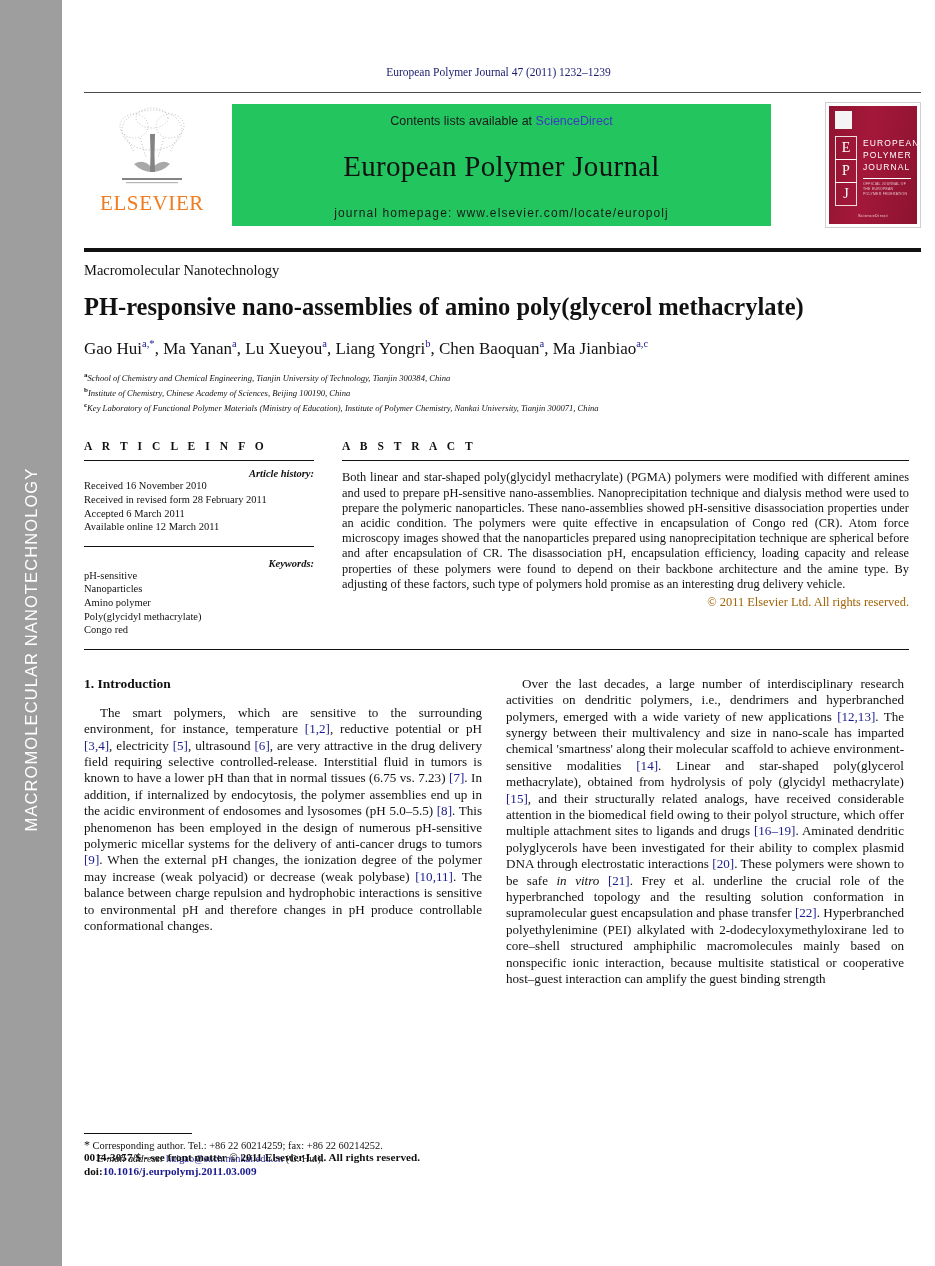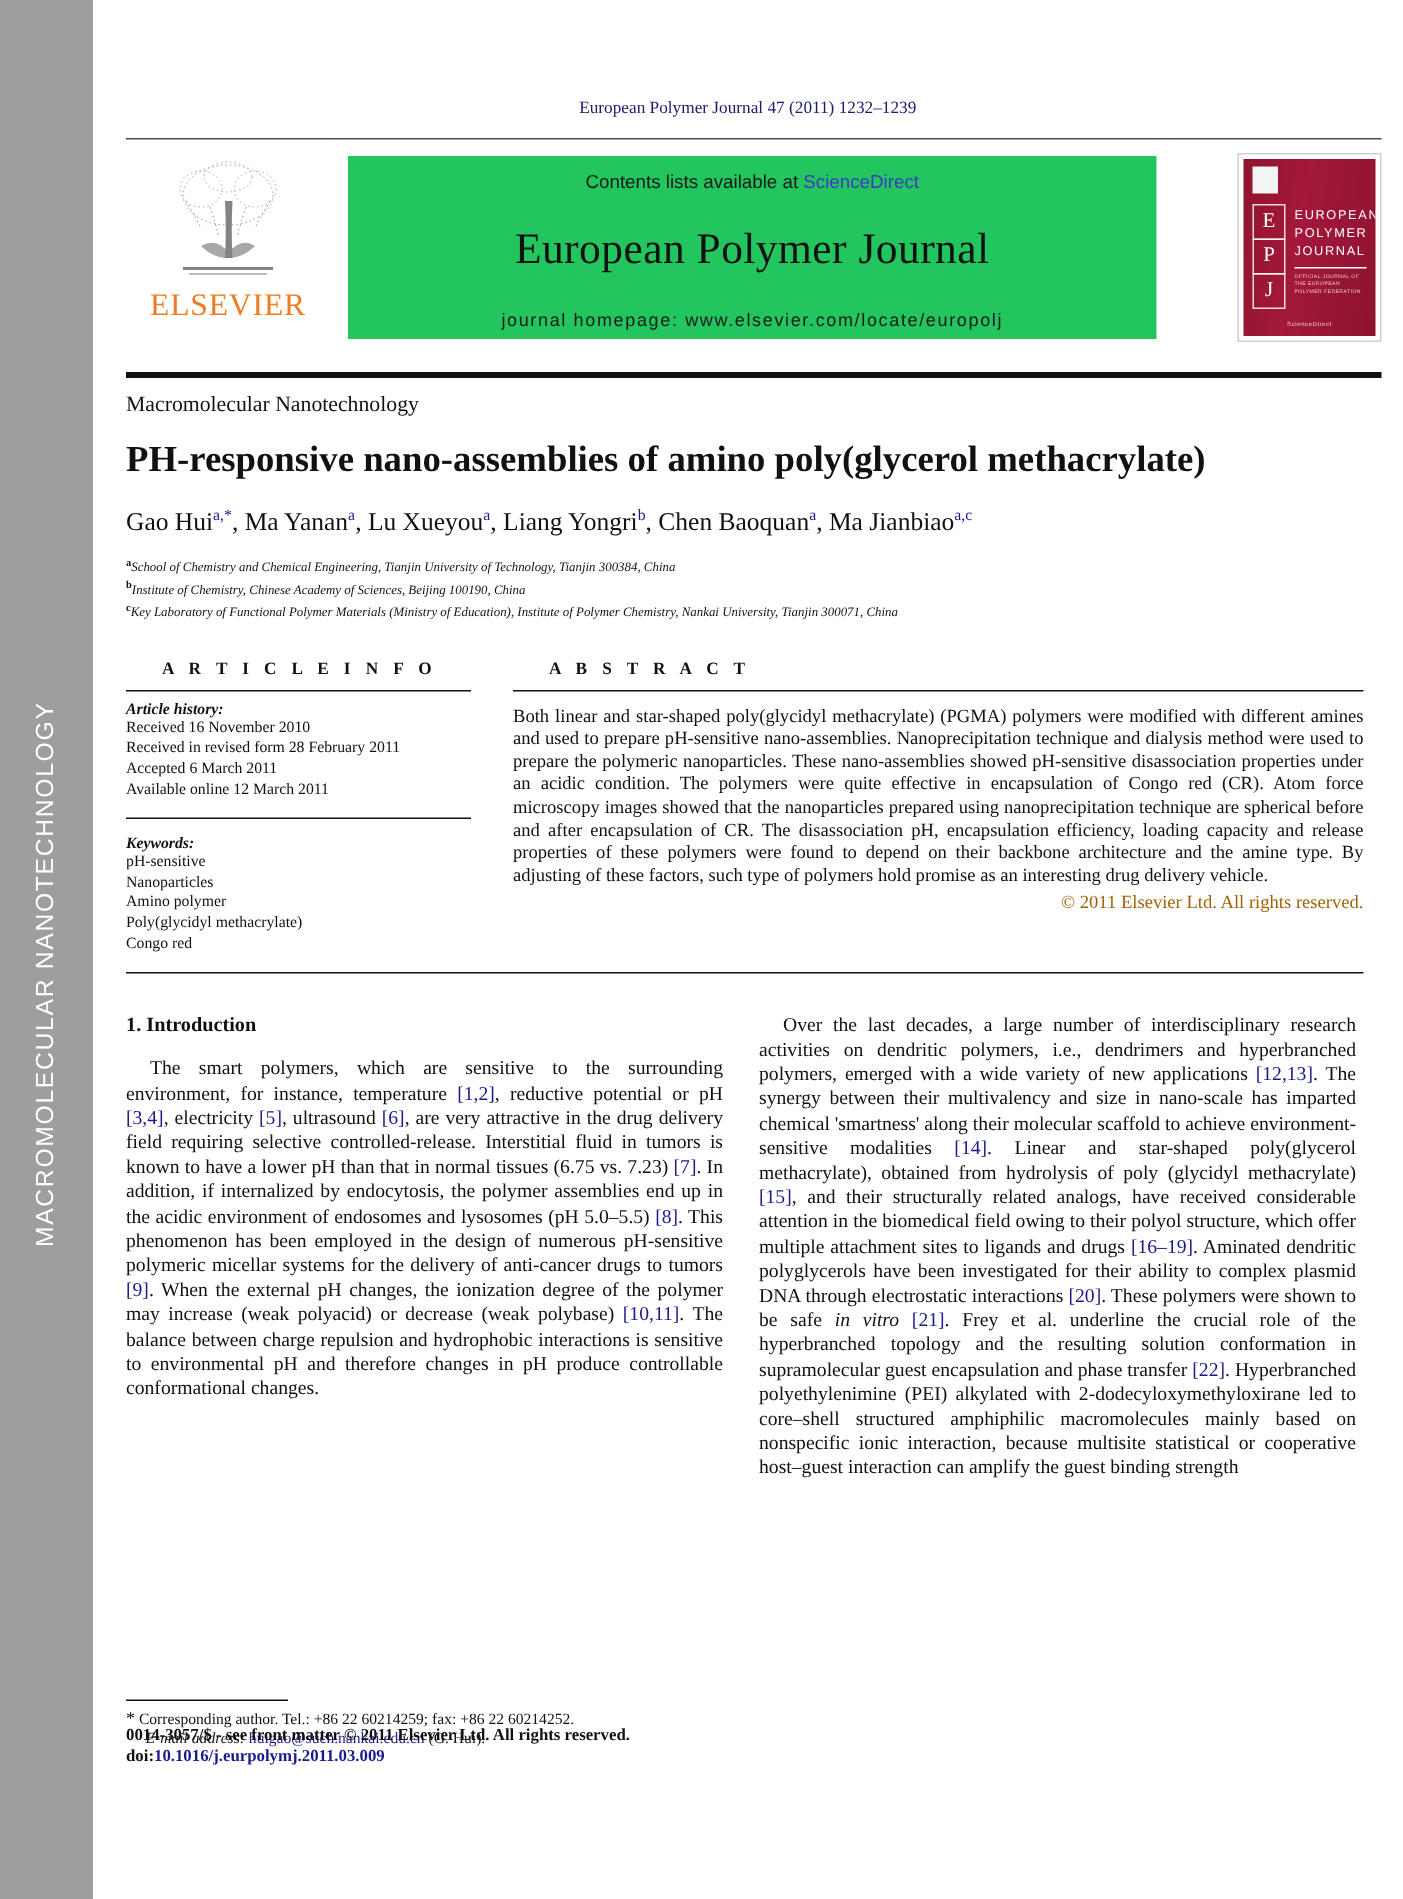--- a/index.html
+++ b/index.html
@@ -221,32 +221,32 @@
   }
   .col-info { width: 230px; flex: 0 0 230px; }
   .col-abs  { flex: 1 1 auto; }
 
   .sec-head {
     font-family: "Liberation Serif", serif;
     font-weight: bold;
     font-size: 11.5px;
     letter-spacing: 3.6px;
     color: #111;
-    margin-left: 24px;
   }
   .hr-thin { border-top: 1px solid #111; margin-top: 8px; }
   .hr-thin2 { border-top: 1px solid #111; margin-top: 12px; }
 
   .info-label {
     font-family: "Liberation Serif", serif;
     font-style: italic;
     font-weight: bold;
     font-size: 10.5px;
     color: #111;
     margin-top: 7px;
+    text-align: right;
   }
   .info-line {
     font-family: "Liberation Serif", serif;
     font-size: 10.5px;
     color: #111;
     line-height: 13.6px;
   }
   .kw-block { margin-top: 11px; }
 
   .abs-text {

